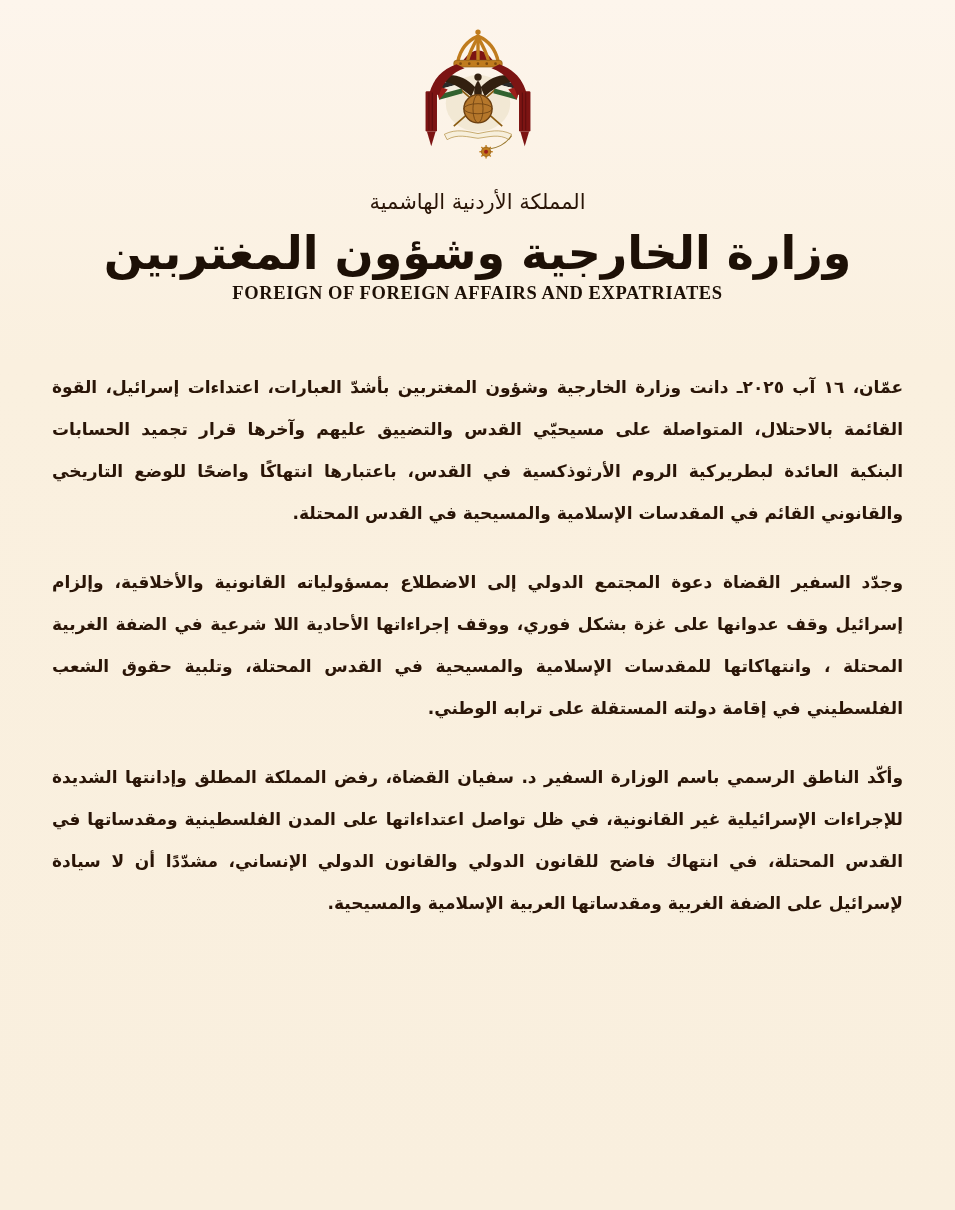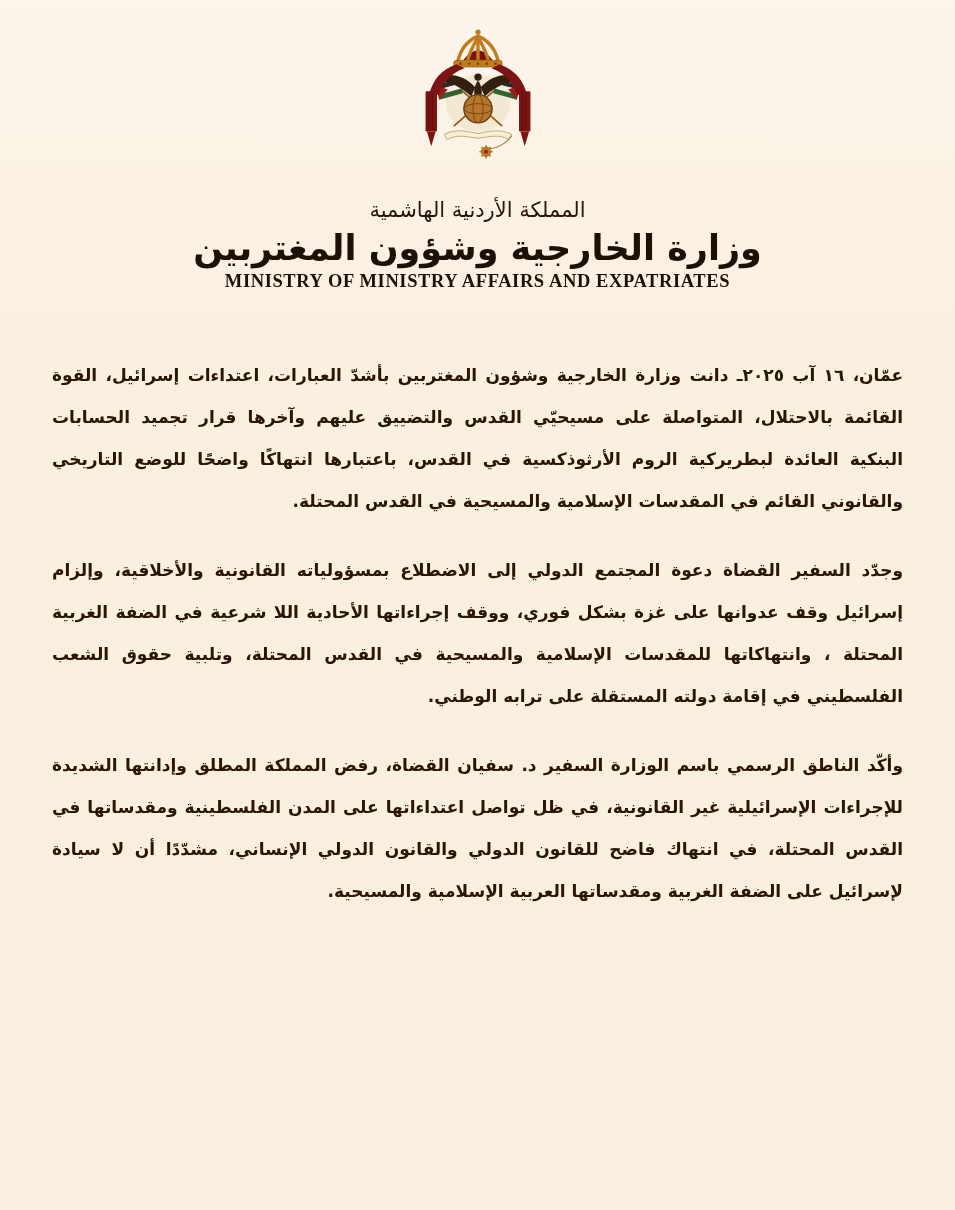--- a/index.html
+++ b/index.html
@@ -7,25 +7,25 @@
   .page{
     width:955px;height:1210px;margin:0 auto;position:relative;
     background:var(--background,#fbf2e3);
     background-image:linear-gradient(180deg,#fdf5ec 0%,#faf0df 30%,#f9efde 100%);
     overflow:hidden;box-sizing:border-box;color:var(--ink,#2a1507);
   }
   .header{text-align:center;padding-top:24px;}
   .crest{display:block;margin:0 auto;}
   .kingdom-ar{
     font-family:"DejaVu Sans",sans-serif;font-size:21px;font-weight:400;
-    margin-top:16px;color:var(--ink,#2a1507);
+    margin-top:8px;color:var(--ink,#2a1507);
   }
   .ministry-ar{
-    font-family:"DejaVu Sans",sans-serif;font-size:35px;font-weight:700;
-    margin-top:6px;letter-spacing:-1px;color:#1d1006;
+    font-family:"DejaVu Sans",sans-serif;font-size:46px;font-weight:700;
+    margin-top:12px;letter-spacing:-1px;color:#1d1006;
   }
   .kingdom-en{
     font-family:"Liberation Serif",serif;font-size:17.5px;letter-spacing:1.3px;
     margin-top:14px;color:#241507;
   }
   .ministry-en{
     font-family:"Liberation Serif",serif;font-size:18.5px;font-weight:700;
     letter-spacing:.6px;margin-top:3px;color:#1d1006;
   }
   .content{
@@ -121,21 +121,21 @@
         <circle cx="122" cy="190" r="7" fill="var(--gold,#c07c1e)" stroke="var(--gold-dark,#8a5a10)"></circle>
         <circle cx="122" cy="190" r="3" fill="var(--flag-red,#9c1f1a)"></circle>
       </g>
     </svg>
 
     <div class="kingdom-ar" dir="rtl">المملكة الأردنية الهاشمية</div>
 
     <div class="ministry-ar" dir="rtl">وزارة الخارجية وشؤون المغتربين</div>
 
 
-    <div class="ministry-en">MINISTRY OF MINISTRY AFFAIRS AND EXPATRIATES</div>
+    <div class="ministry-en">FOREIGN OF FOREIGN AFFAIRS AND EXPATRIATES</div>
   </div>
 
   <div class="content">
     <p>عمّان، ١٦ آب ٢٠٢٥ـ دانت وزارة الخارجية وشؤون المغتربين بأشدّ العبارات، اعتداءات إسرائيل، القوة القائمة بالاحتلال، المتواصلة على مسيحيّي القدس والتضييق عليهم وآخرها قرار تجميد الحسابات البنكية العائدة لبطريركية الروم الأرثوذكسية في القدس، باعتبارها انتهاكًا واضحًا للوضع التاريخي والقانوني القائم في المقدسات الإسلامية والمسيحية في القدس المحتلة.</p>
     <p>وجدّد السفير القضاة دعوة المجتمع الدولي إلى الاضطلاع بمسؤولياته القانونية والأخلاقية، وإلزام إسرائيل وقف عدوانها على غزة بشكل فوري، ووقف إجراءاتها الأحادية اللا شرعية في الضفة الغربية المحتلة ، وانتهاكاتها للمقدسات الإسلامية والمسيحية في القدس المحتلة، وتلبية حقوق الشعب الفلسطيني في إقامة دولته المستقلة على ترابه الوطني.</p>
     <p>وأكّد الناطق الرسمي باسم الوزارة السفير د. سفيان القضاة، رفض المملكة المطلق وإدانتها الشديدة للإجراءات الإسرائيلية غير القانونية، في ظل تواصل اعتداءاتها على المدن الفلسطينية ومقدساتها في القدس المحتلة، في انتهاك فاضح للقانون الدولي والقانون الدولي الإنساني، مشدّدًا أن لا سيادة لإسرائيل على الضفة الغربية ومقدساتها العربية الإسلامية والمسيحية.</p>
   </div>
 
 </div>
 

